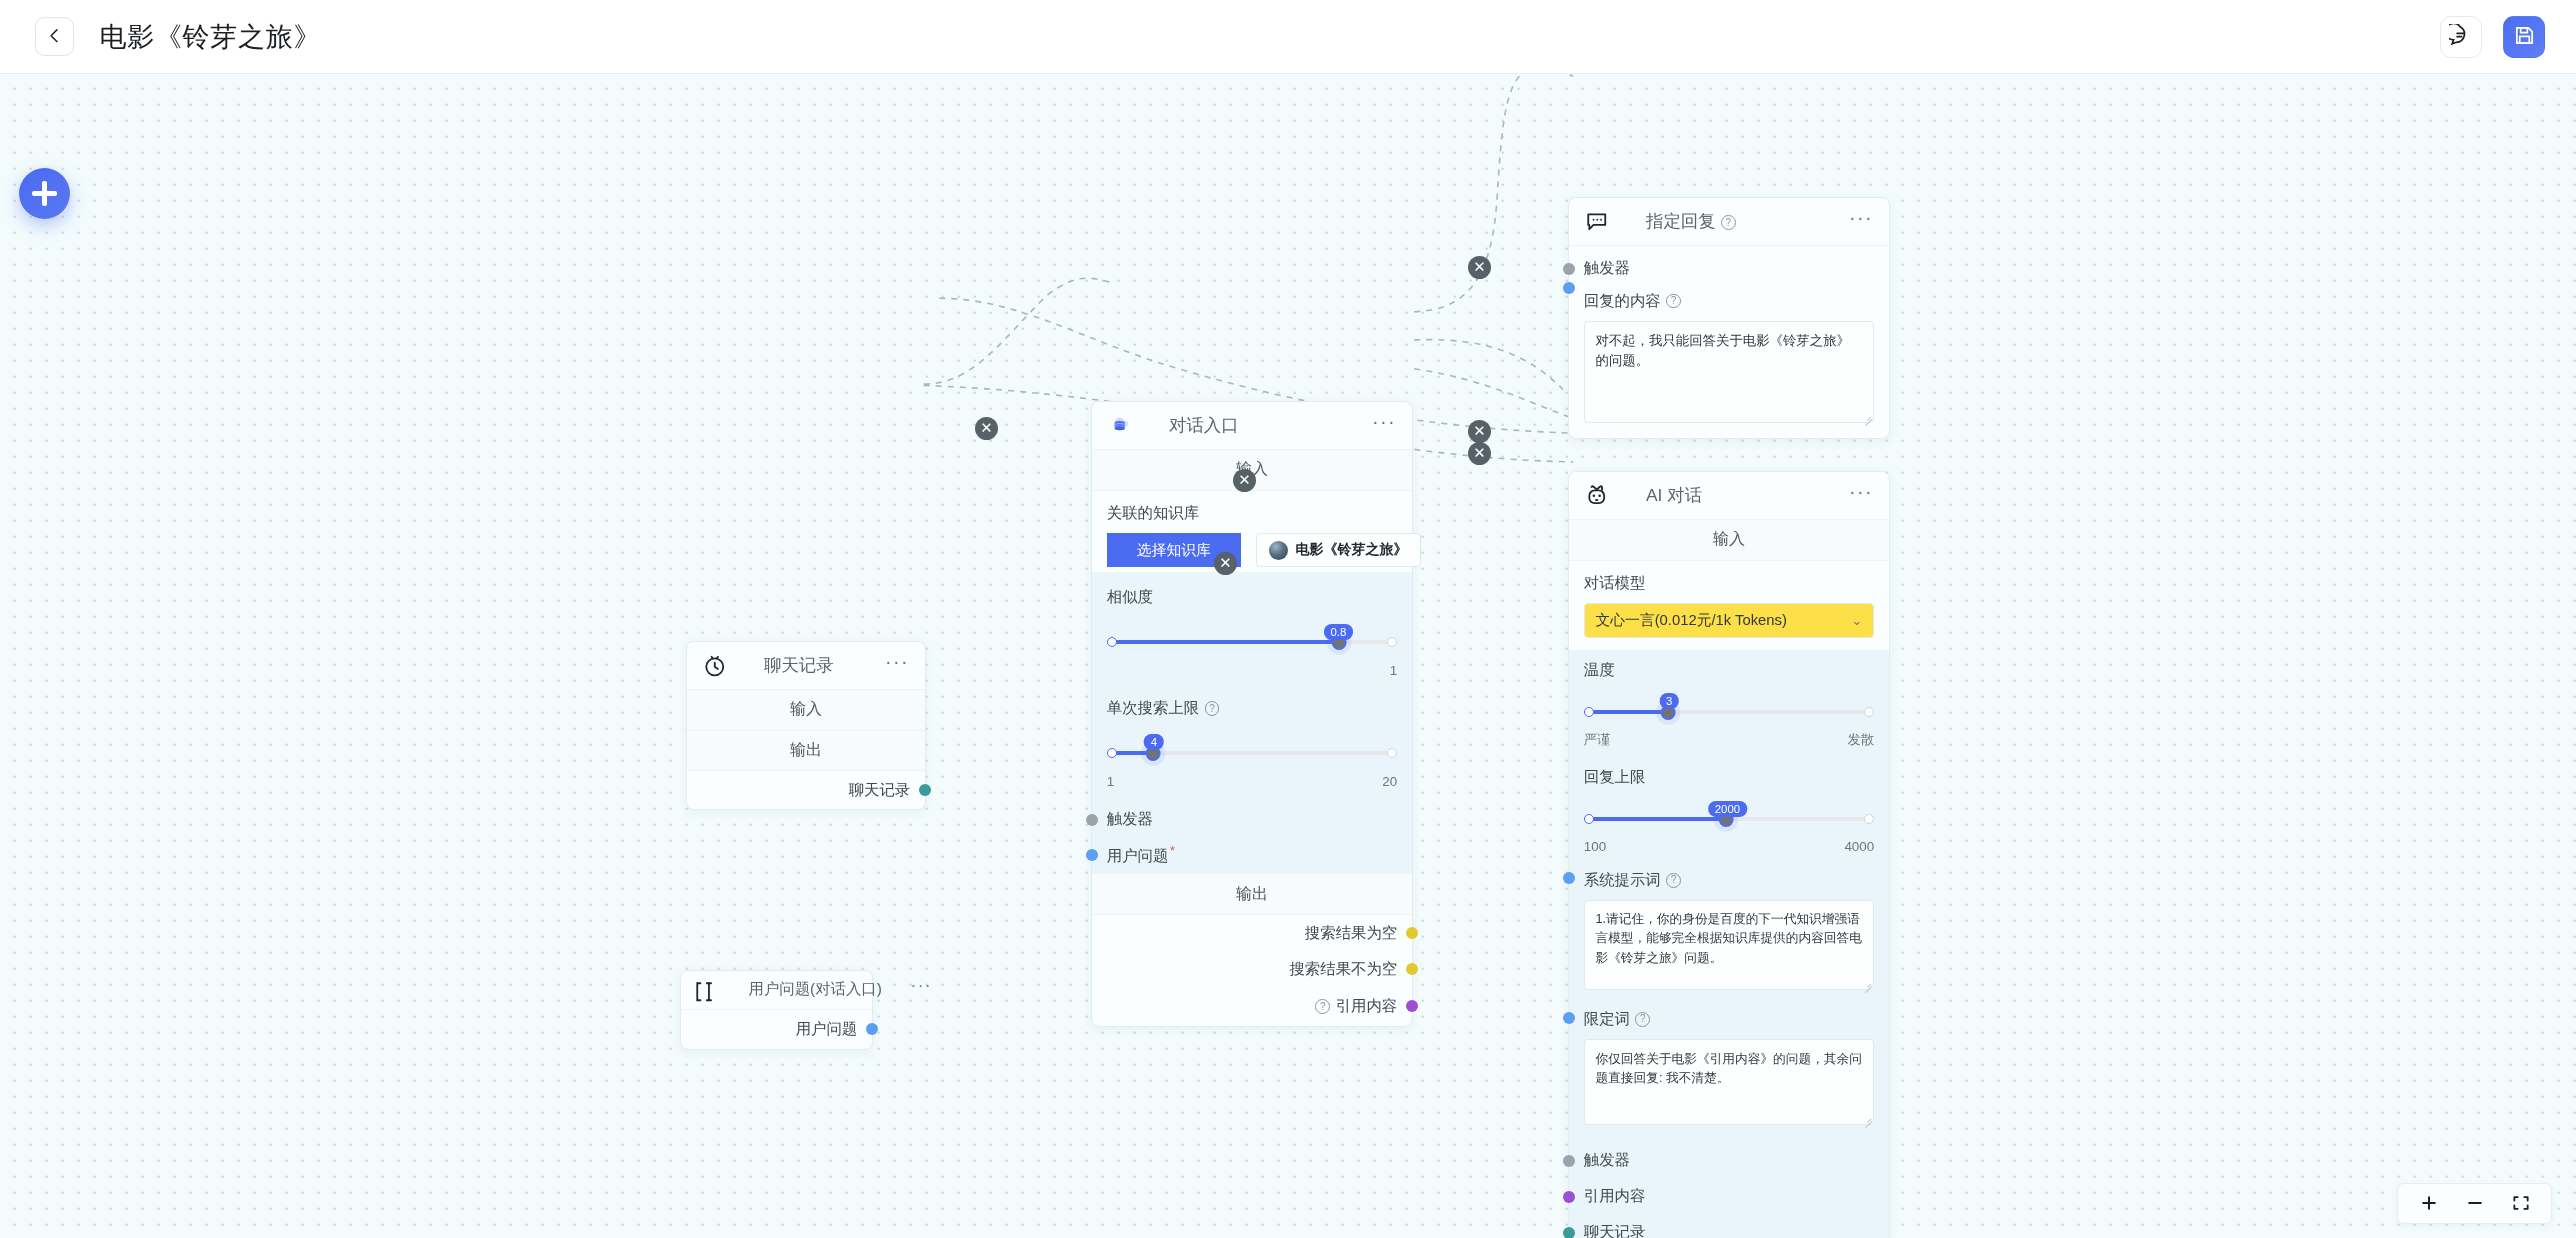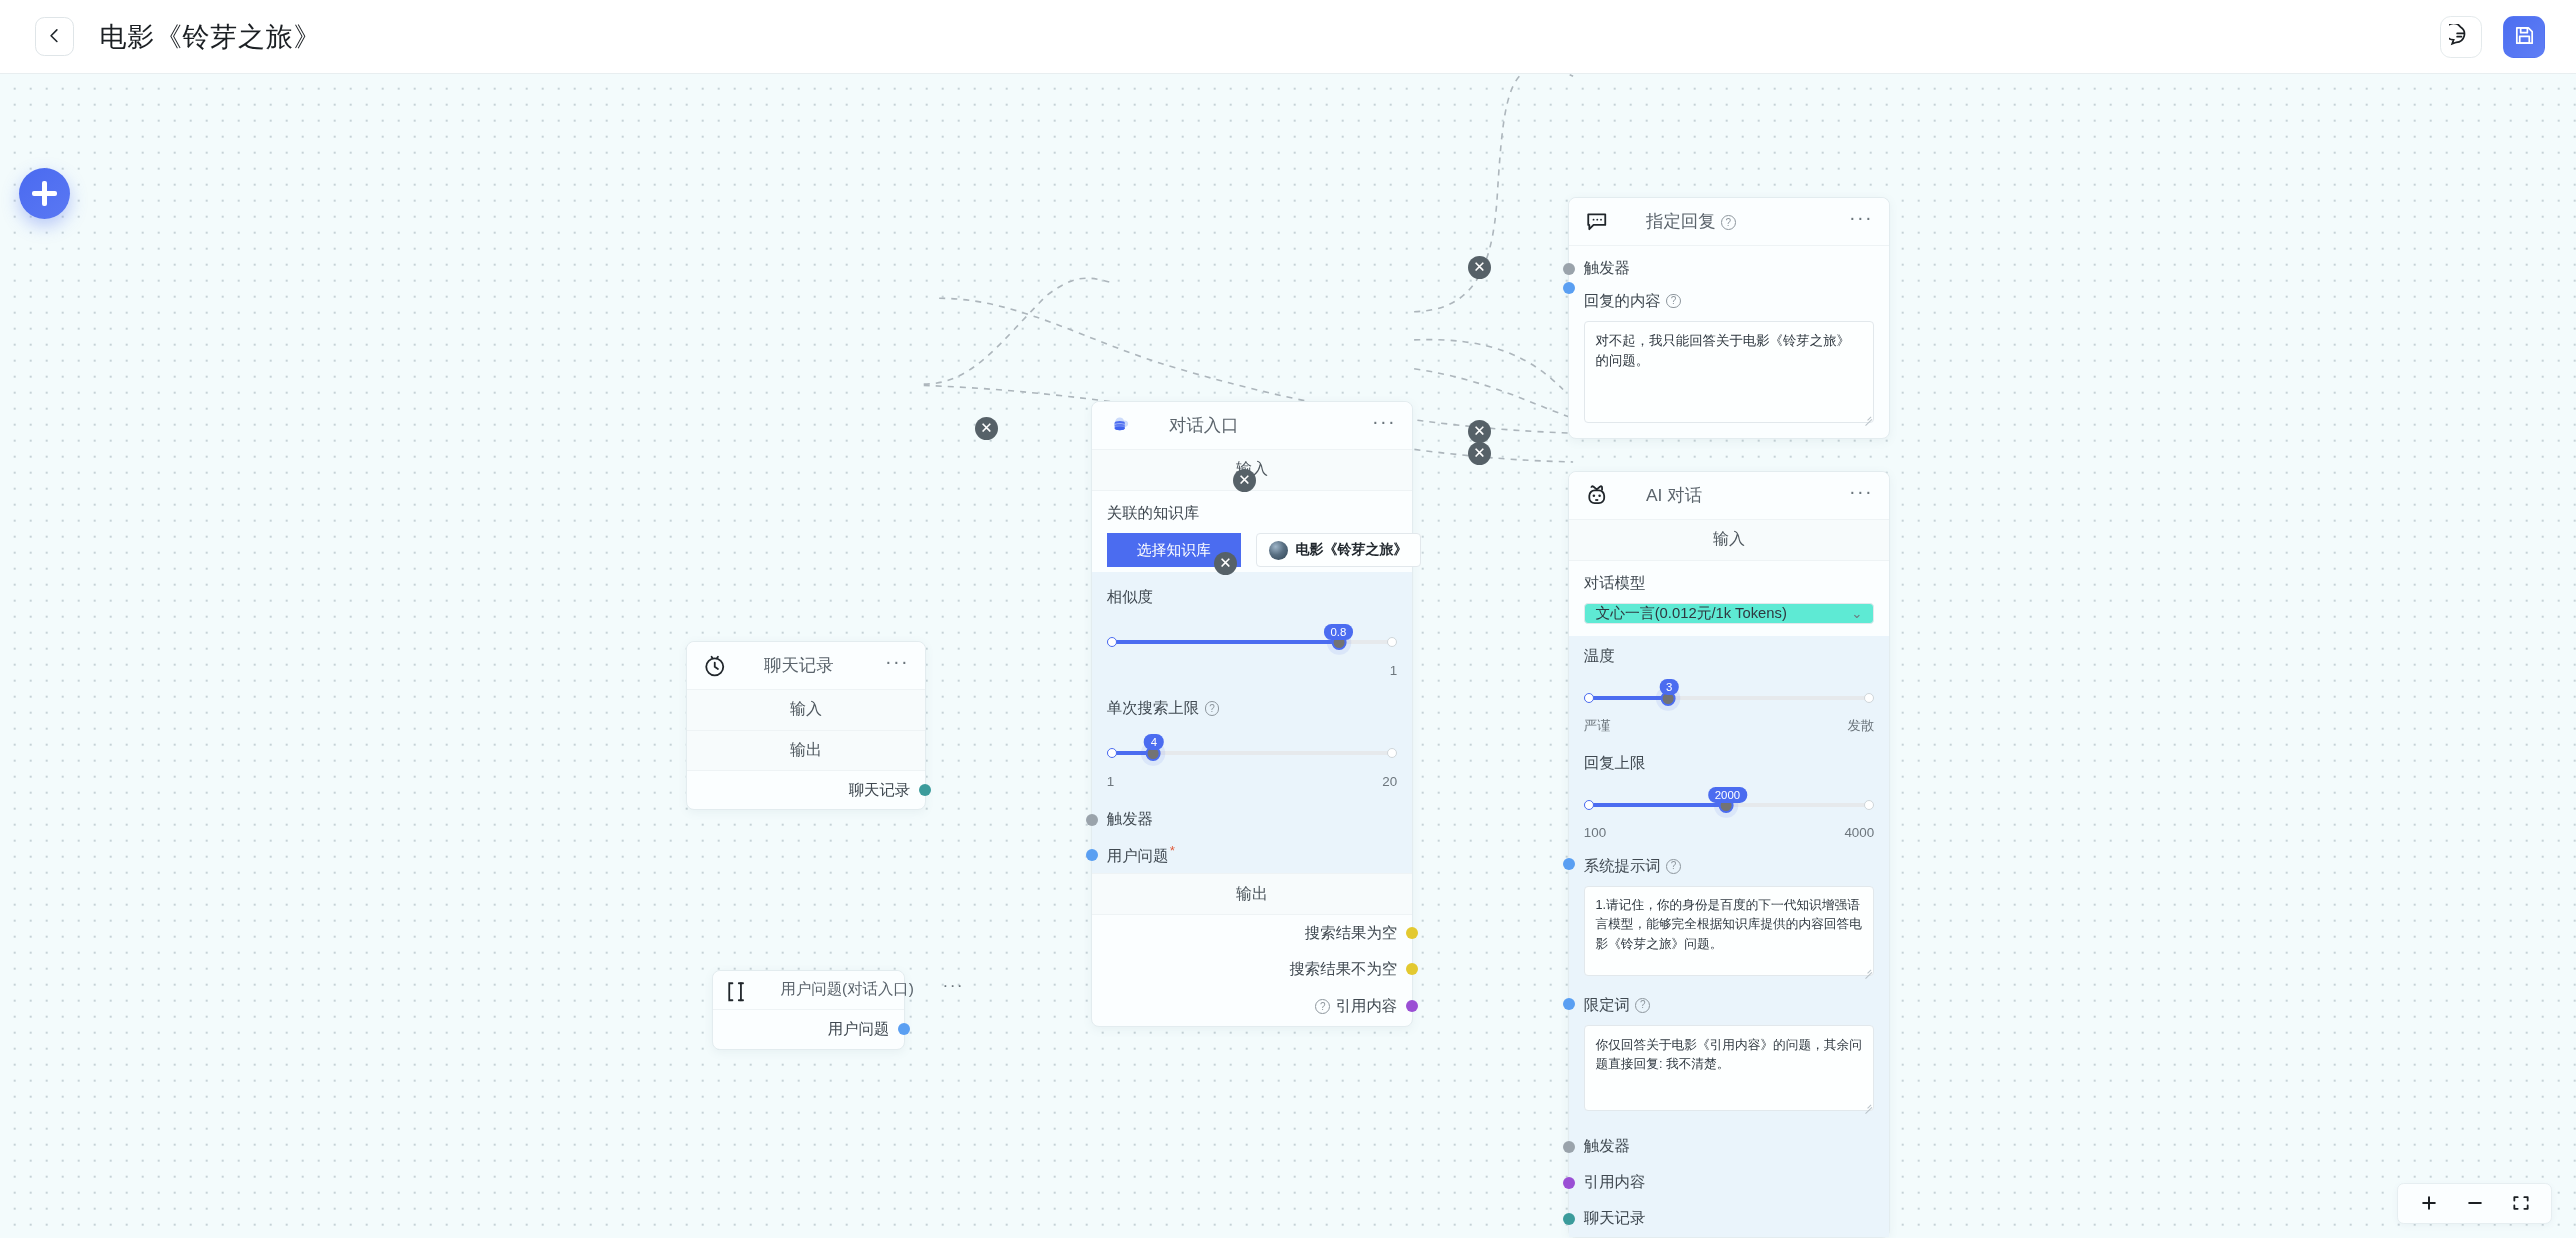--- a/index.html
+++ b/index.html
@@ -178,22 +178,22 @@
     position: absolute; right: 2.7px; bottom: 2px; width: 9.4px; height: 9.4px;
     pointer-events: none;
   }
   .ta-grip:before, .ta-grip:after {
     content:""; position:absolute; right:0; background:#b9c2c8; height:1px; transform-origin: right;
   }
   .ta-grip:before { width: 8.7px; bottom: 1.3px; transform: rotate(-45deg); }
   .ta-grip:after  { width: 5.4px;  bottom: 4px; transform: rotate(-45deg); }
 
   .select {
-    width: 100%; height: 21px; border: 0.7px solid #e2e8ec; border-radius: 4px;
-    background: #5eead4; display: flex; align-items: center;
+    width: 100%; height: 35px; border: 0.7px solid #e2e8ec; border-radius: 4px;
+    background: #fde047; display: flex; align-items: center;
     padding: 0 10.7px; font-size: 14.8px; color: #2f3840; cursor: pointer;
   }
   .select .chev { margin-left: auto; color: #6d767d; font-size: 13.4px; }
 
   .number-field {
     width: 100%; height: 38px; border: 0.7px solid #dbe6ec; border-radius: 4px;
     background: #f4fafd; display: flex; align-items: center;
     padding: 0 8px 0 10.7px; font-size: 14.8px; color: #2f3840; cursor: text;
   }
   .spin { margin-left: auto; display: flex; flex-direction: column; gap: 3.4px; }
@@ -331,21 +331,21 @@
       <div class="node-dots">···</div>
     </div>
     <div class="section-label">输入</div>
     <div class="section-label">输出</div>
     <div class="port-row out" style="height:38px;">
       <span>聊天记录</span>
       <span class="port right p-teal" style="top:12.7px;"></span>
     </div>
   </div>
 
-  <div class="node" style="left:712px; top:896px; width:193px;">
+  <div class="node" style="left:680px; top:896px; width:193px;">
     <div class="node-head" style="padding:8px 10.7px 8px 12px;">
       <span class="node-icon" style="width:21.5px;height:21.5px;flex:0 0 21.5px;margin-right:8px;">
         <svg viewBox="0 0 24 24" fill="none" stroke="#20262b" stroke-width="1.7" stroke-linecap="round">
           <path d="M7 4h-3v16h3"></path>
             <path d="M13 4h4"></path>
             <path d="M15 4v16"></path>
             <path d="M13 20h4"></path>
         </svg>
       </span>
       <div class="node-title" style="font-size:15.4px;">用户问题(对话入口)</div>

